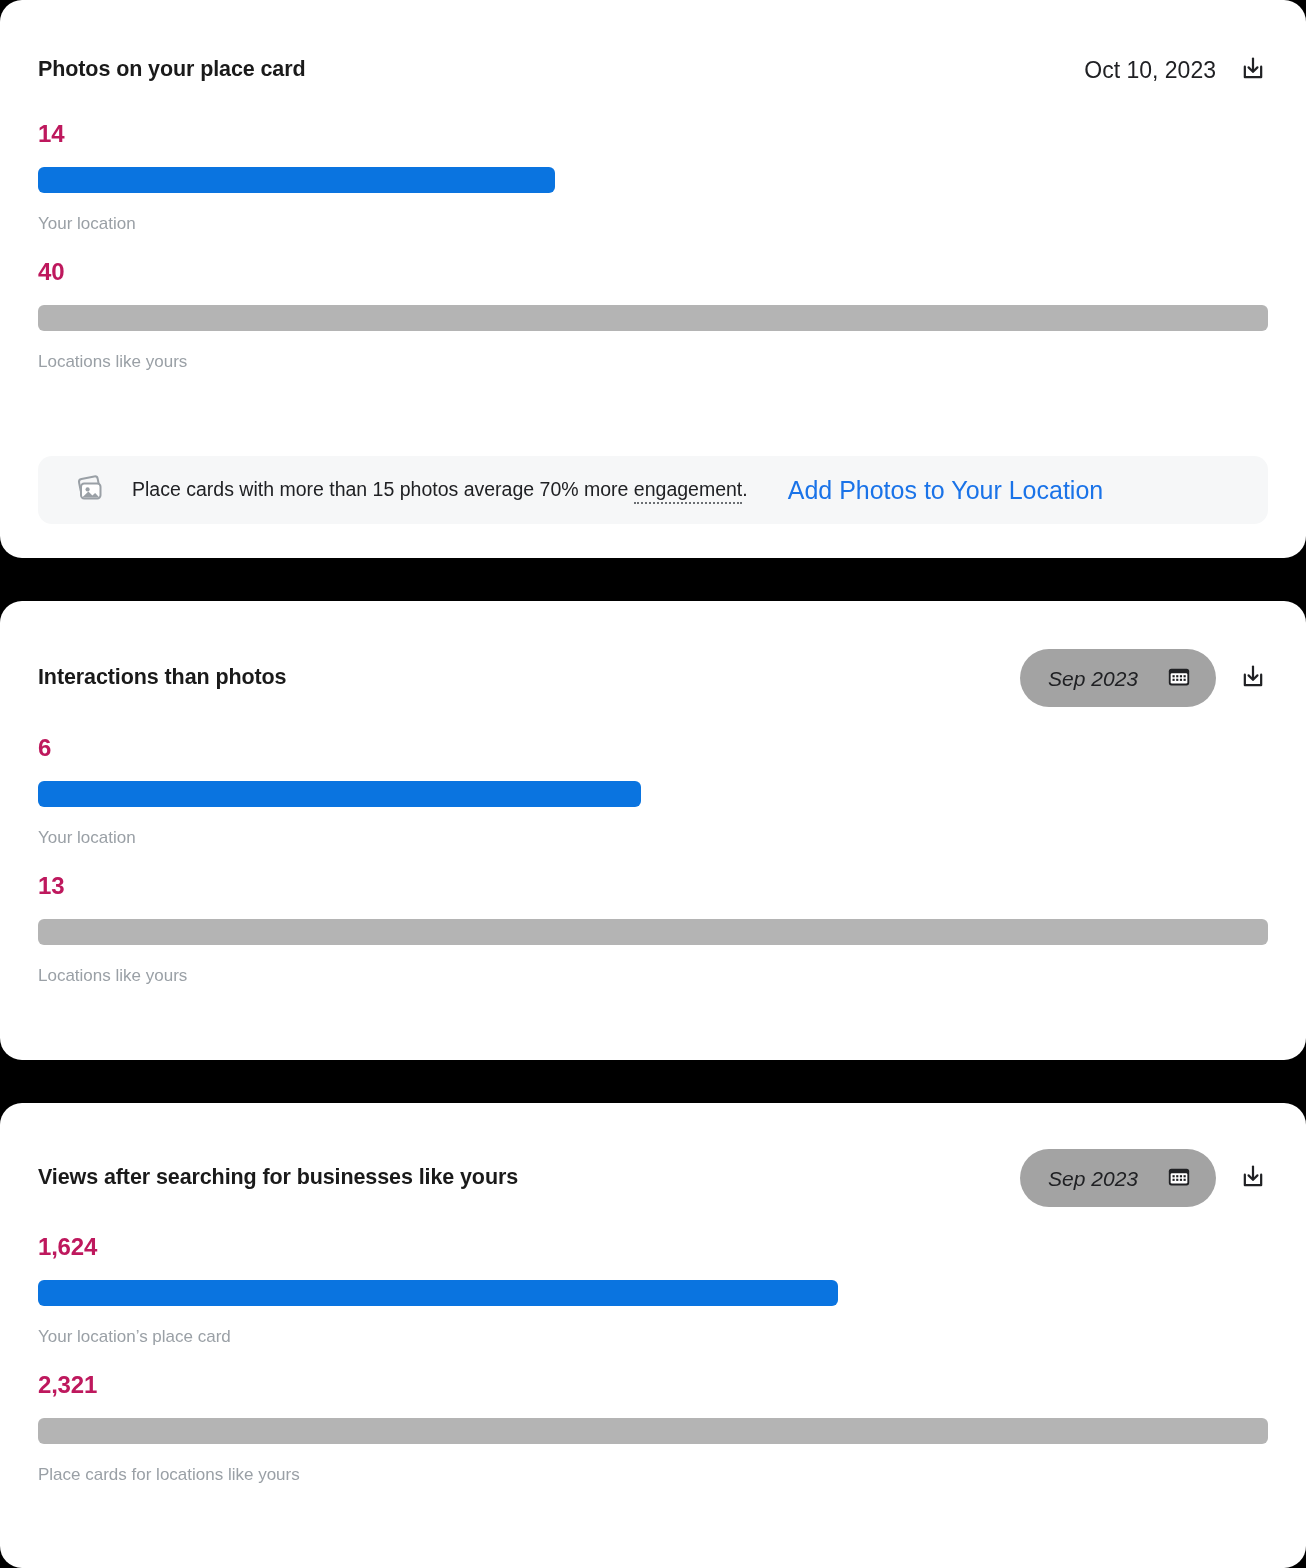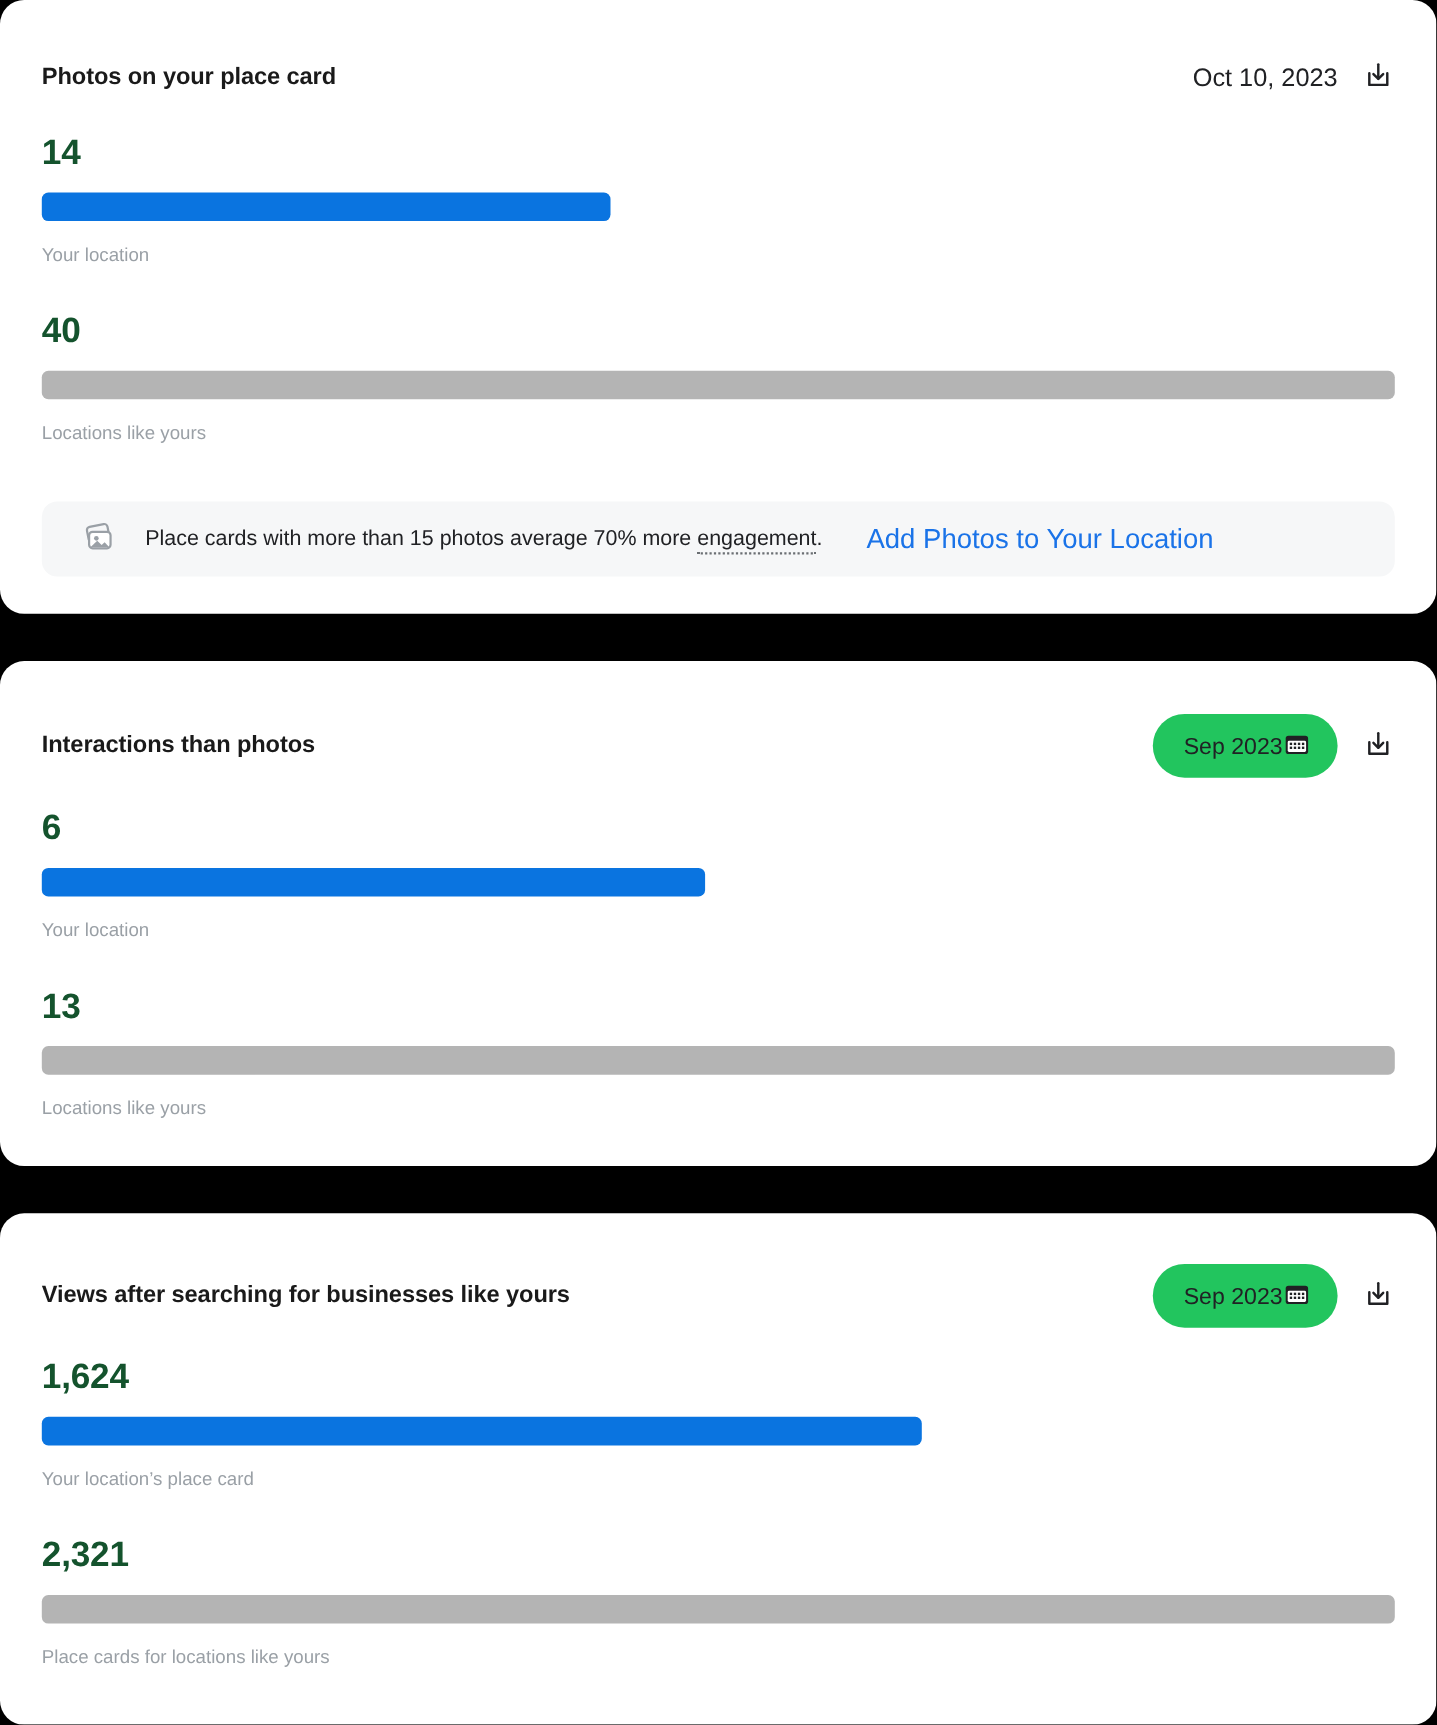--- a/index.html
+++ b/index.html
@@ -67,27 +67,28 @@
     font-size: 23px;
     font-weight: 400;
     color: #202124;
     line-height: 1;
     white-space: nowrap;
   }
 
   .date-pill {
     display: inline-flex;
     align-items: center;
-    gap: 0;
-    background: #22c55e;
+    gap: 28px;
+    background: #a3a3a3;
     border: none;
     border-radius: 29px;
     height: 58px;
     padding: 0 24px 0 28px;
     cursor: pointer;
+    font-style: italic;
   }
 
   .date-pill .pill-label {
     font-size: 21px;
     color: #202124;
     font-weight: 400;
     line-height: 1;
     white-space: nowrap;
   }
 
@@ -101,26 +102,26 @@
     justify-content: center;
     width: 30px;
     height: 30px;
   }
 
   .metrics { position: absolute; left: 38px; right: 38px; }
   .card-1 .metrics { top: 122px; }
   .card-2 .metrics { top: 735px; top: 135px; }
   .card-3 .metrics { top: 132px; }
 
-  .metric + .metric { margin-top: 44px; }
+  .metric + .metric { margin-top: 28px; }
 
   .metric-value {
-    font-size: 32px;
+    font-size: 24px;
     font-weight: 700;
-    color: #14532d;
+    color: #be185d;
     line-height: 1;
     letter-spacing: -0.2px;
     margin-bottom: 21px;
   }
 
   .bar-track { width: 100%; height: 26px; position: relative; }
 
   .bar-fill {
     height: 26px;
     border-radius: 6px;

